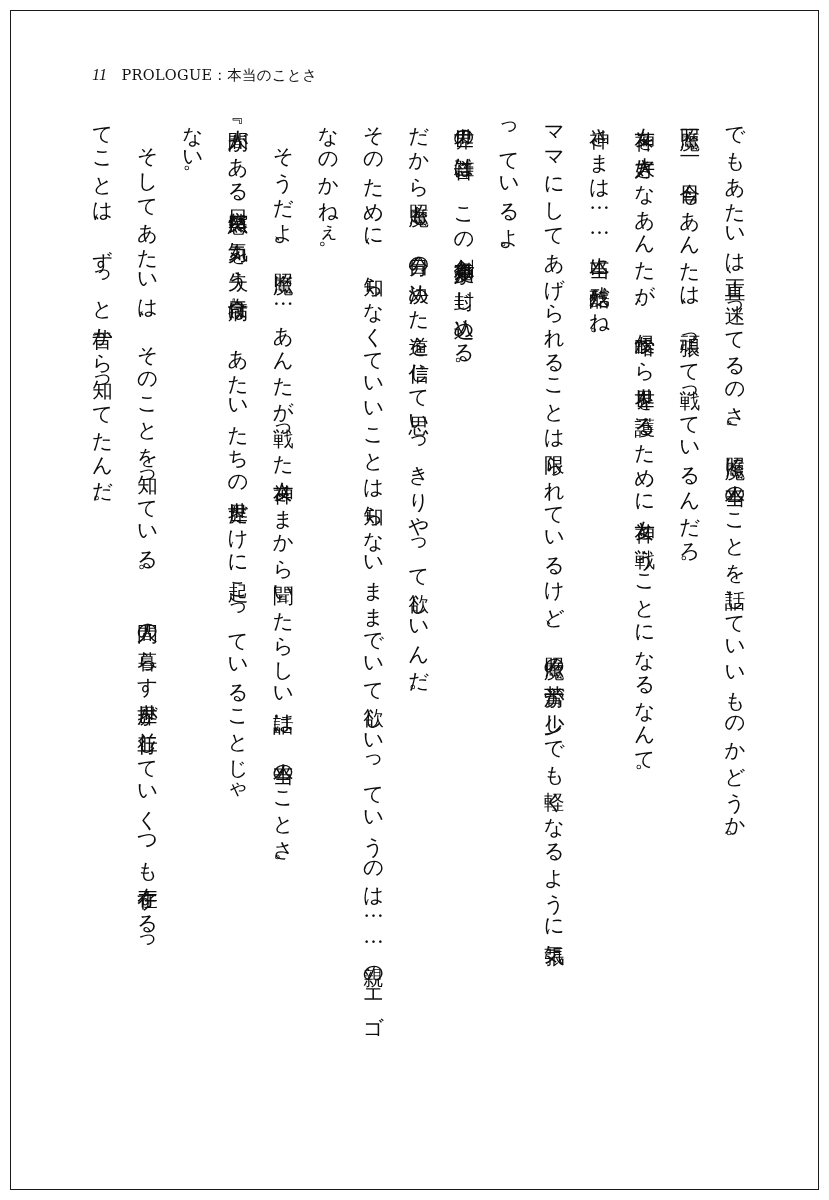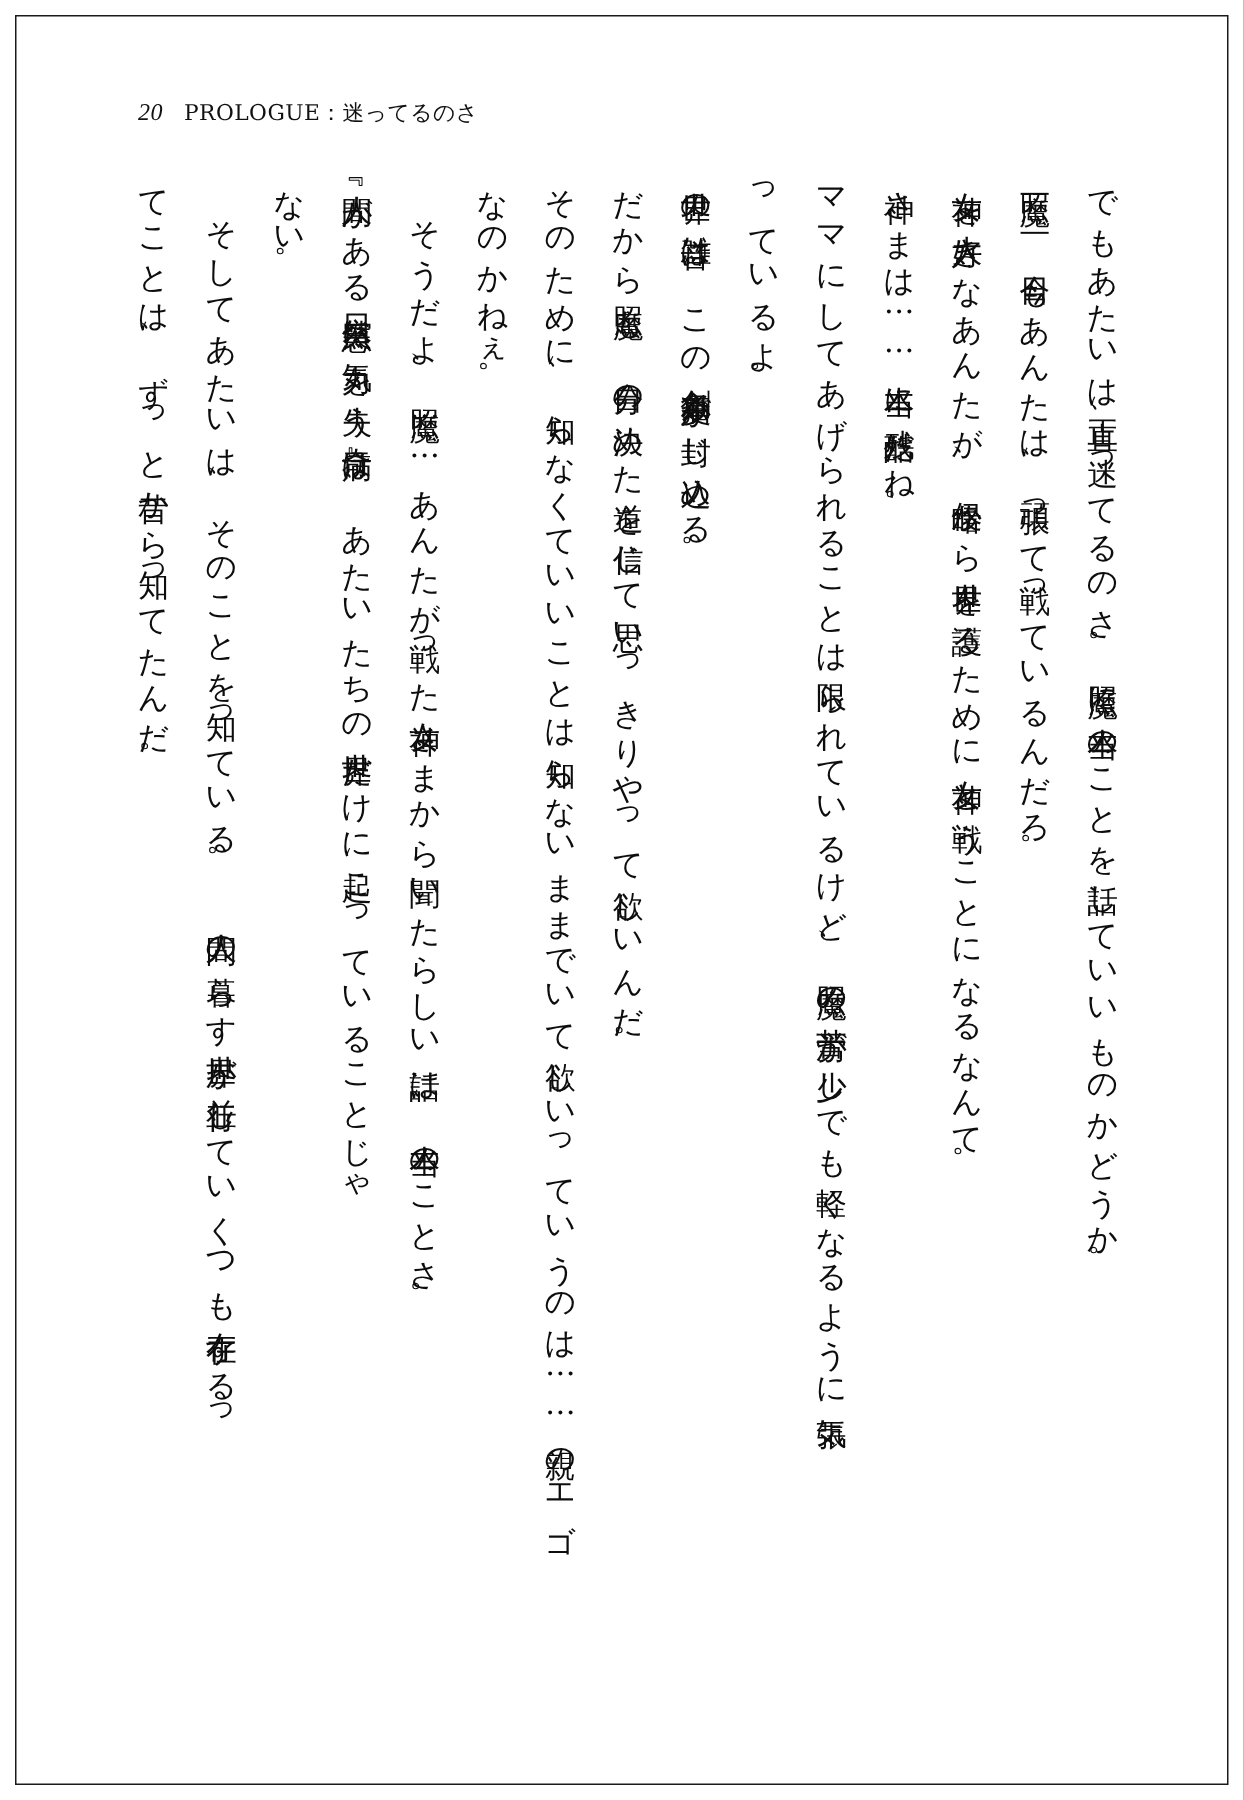--- a/index.html
+++ b/index.html
@@ -84,21 +84,21 @@
     padding-top: 21px;
   }
 </style>
 </head>
 <body>
 
 <div class="page">
   <div class="page-frame"></div>
 
   <div class="header">
-    <span class="folio">20</span><span class="running-title">PROLOGUE：迷ってるのさ</span>
+    <span class="folio">11</span><span class="running-title">PROLOGUE：本当のことさ</span>
   </div>
 
   <div class="body-area">
     <div class="vtext">
       <span class="line">でもあたいは正直、迷ってるのさ。照魔に本当のことを話していいものかどうか。</span>
       <span class="line">照魔——今日もあんたは、頑張って戦っているんだろ。</span>
       <span class="line">女神を大好きなあんたが、侵略から世界を護るために女神と戦うことになるなんて。</span>
       <span class="line">神さまは……本当に残酷だね。</span>
       <span class="line">ママにしてあげられることは限られているけど、照魔の苦労が少しでも軽くなるように気張</span>
       <span class="line">っているよ。</span>

